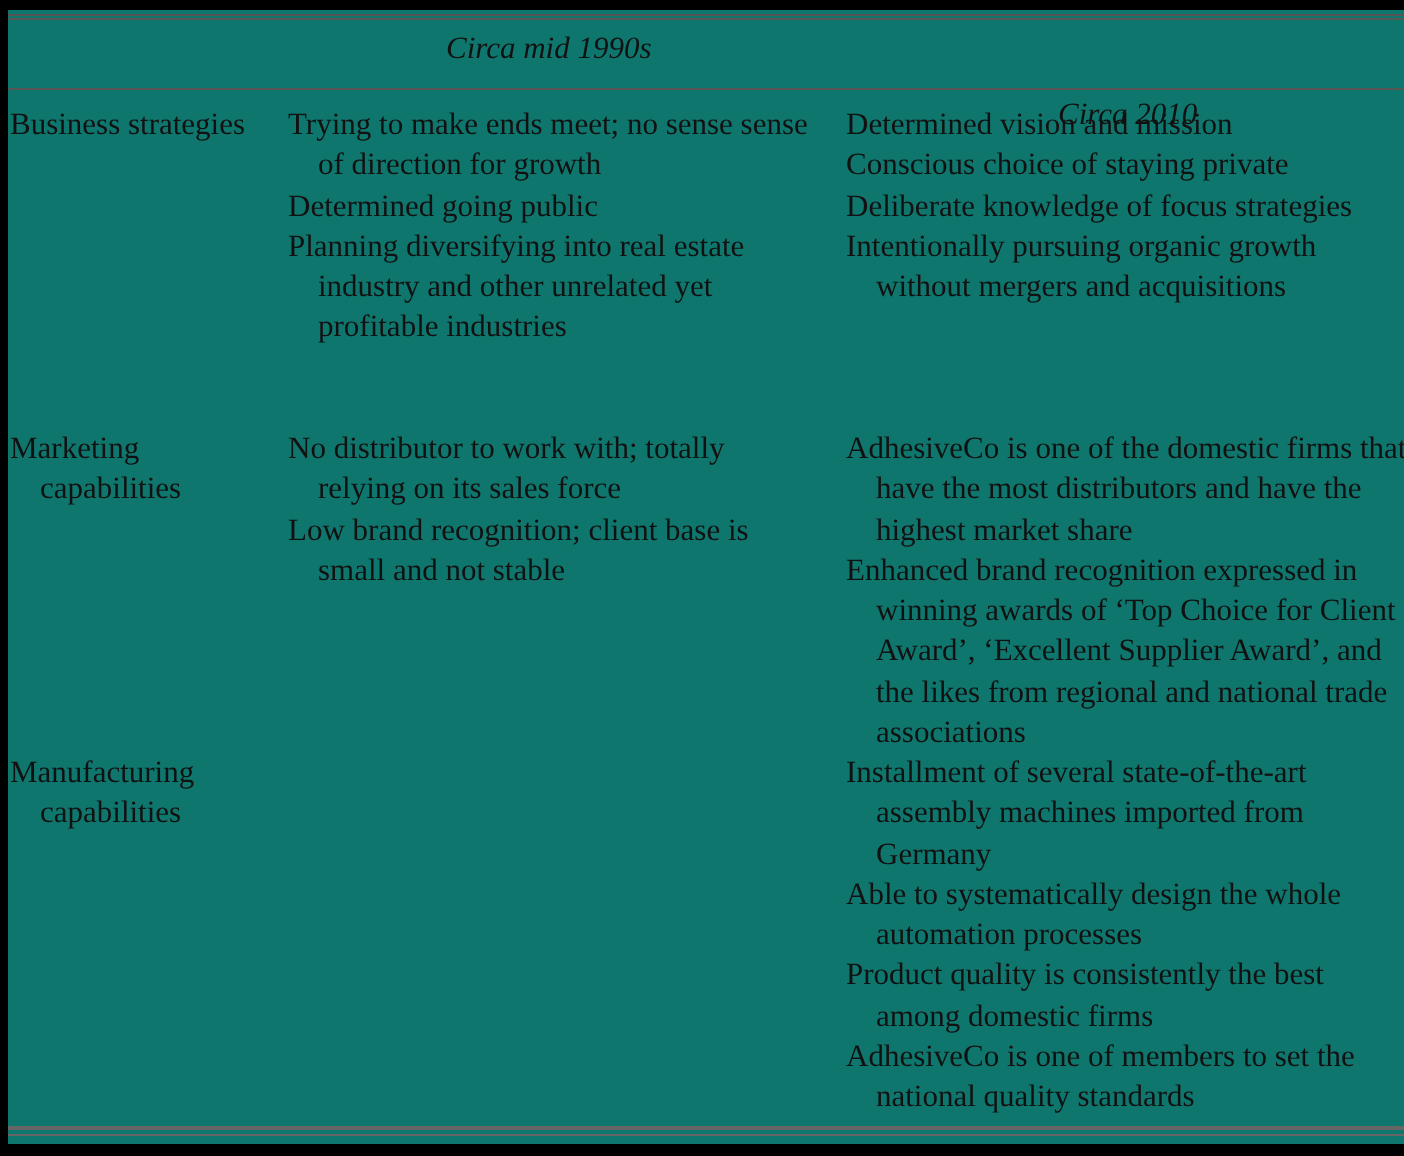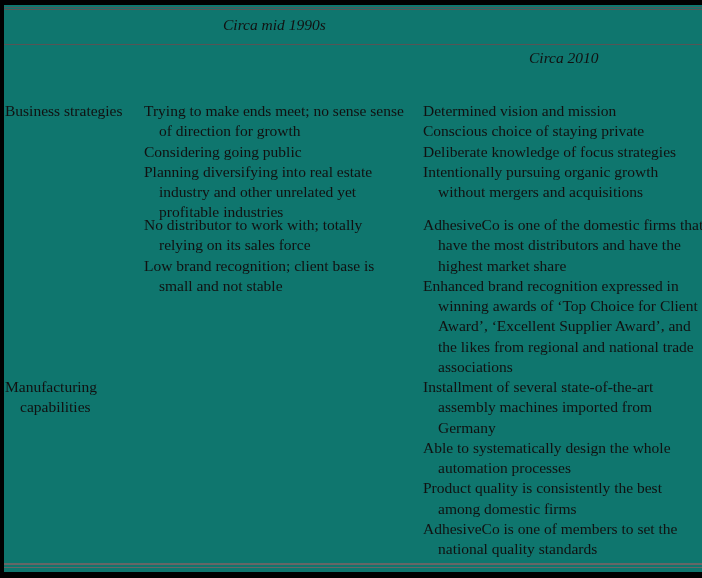--- a/index.html
+++ b/index.html
@@ -52,51 +52,54 @@
     }
     .cell .item {
       padding-left: 15px;
       text-indent: -15px;
       margin: 0;
     }
     .label { left: 1px; width: 120px; }
     .col1 { left: 140px; width: 265px; }
     .col2 { left: 419px; width: 282px; }
 
-    .row1 { top: 48px; margin-top: 48px; }
+    .row1 { top: 48px; }
     .row2 { top: 210px; }
     .row3 { top: 372px; }
   </style>
 </head>
 <body>
 
 <div class="page">
   <div class="rule top1"></div>
   <div class="rule top2"></div>
 
   <div class="col-head c1">Circa mid 1990s</div>
   <div class="col-head c2">Circa 2010</div>
 
   <div class="rule head"></div>
 
   <div class="cell label row1">
     <p class="item">Business strategies</p>
   </div>
   <div class="cell col1 row1">
     <p class="item">Trying to make ends meet; no sense sense of direction for growth</p>
-    <p class="item">Considering going public</p>
+    <p class="item">Determined going public</p>
     <p class="item">Planning diversifying into real estate industry and other unrelated yet profitable industries</p>
   </div>
   <div class="cell col2 row1">
     <p class="item">Determined vision and mission</p>
     <p class="item">Conscious choice of staying private</p>
     <p class="item">Deliberate knowledge of focus strategies</p>
     <p class="item">Intentionally pursuing organic growth without mergers and acquisitions</p>
   </div>
 
+  <div class="cell label row2">
+    <p class="item">Marketing capabilities</p>
+  </div>
   <div class="cell col1 row2">
     <p class="item">No distributor to work with; totally relying on its sales force</p>
     <p class="item">Low brand recognition; client base is small and not stable</p>
   </div>
   <div class="cell col2 row2">
     <p class="item">AdhesiveCo is one of the domestic firms that have the most distributors and have the highest market share</p>
     <p class="item">Enhanced brand recognition expressed in winning awards of ‘Top Choice for Client Award’, ‘Excellent Supplier Award’, and the likes from regional and national trade associations</p>
   </div>
 
   <div class="cell label row3">

